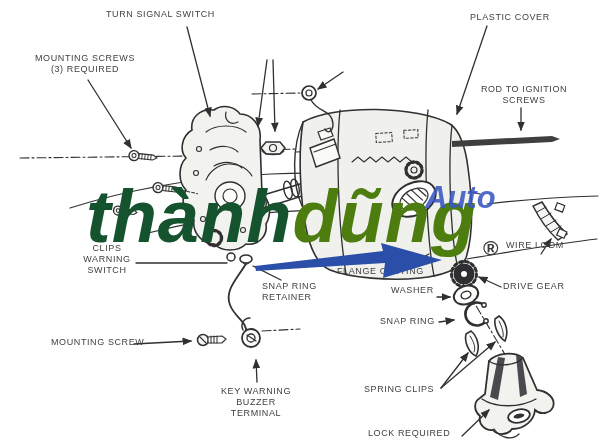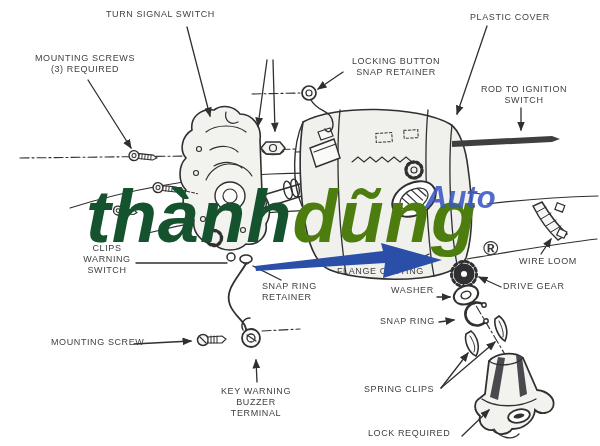--- a/index.html
+++ b/index.html
@@ -223,34 +223,32 @@
         <path d="M136,263 L227,263"></path>
         <path d="M281,280 L253,266"></path>
         <path d="M407,266 L429,254"></path>
       </g>
     </g>
   </svg>
 
   <div class="lbl nowrap" style="left:106px;top:9px;">TURN SIGNAL SWITCH</div>
   <div class="lbl center" style="left:28px;top:53px;width:114px;">MOUNTING SCREWS
 (3) REQUIRED</div>
-  <div class="lbl center" style="left:342px;top:56px;width:108px;">LOCKING BUTTON
-SNAP RETAINER</div>
   <div class="lbl nowrap" style="left:470px;top:12px;">PLASTIC COVER</div>
   <div class="lbl center" style="left:477px;top:84px;width:94px;">ROD TO IGNITION
-SWITCH</div>
+SCREWS</div>
   <div class="lbl center" style="left:78px;top:243px;width:58px;">CLIPS
 WARNING
 SWITCH</div>
   <div class="lbl" style="left:262px;top:281px;">SNAP RING
 RETAINER</div>
   <div class="lbl nowrap" style="left:337px;top:266px;">FLANGE CASTING</div>
   <div class="lbl nowrap" style="left:391px;top:285px;">WASHER</div>
   <div class="lbl nowrap" style="left:380px;top:316px;">SNAP RING</div>
-  <div class="lbl nowrap" style="left:506px;top:256px;margin-left:13px;">WIRE LOOM</div>
+  <div class="lbl nowrap" style="left:506px;top:240px;">WIRE LOOM</div>
   <div class="lbl nowrap" style="left:503px;top:281px;">DRIVE GEAR</div>
   <div class="lbl nowrap" style="left:364px;top:384px;">SPRING CLIPS</div>
   <div class="lbl nowrap" style="left:368px;top:428px;">LOCK REQUIRED</div>
   <div class="lbl nowrap" style="left:51px;top:337px;">MOUNTING SCREW</div>
   <div class="lbl center" style="left:216px;top:386px;width:80px;">KEY WARNING
 BUZZER
 TERMINAL</div>
 
   <div id="wm">
     <div class="wm-main">

